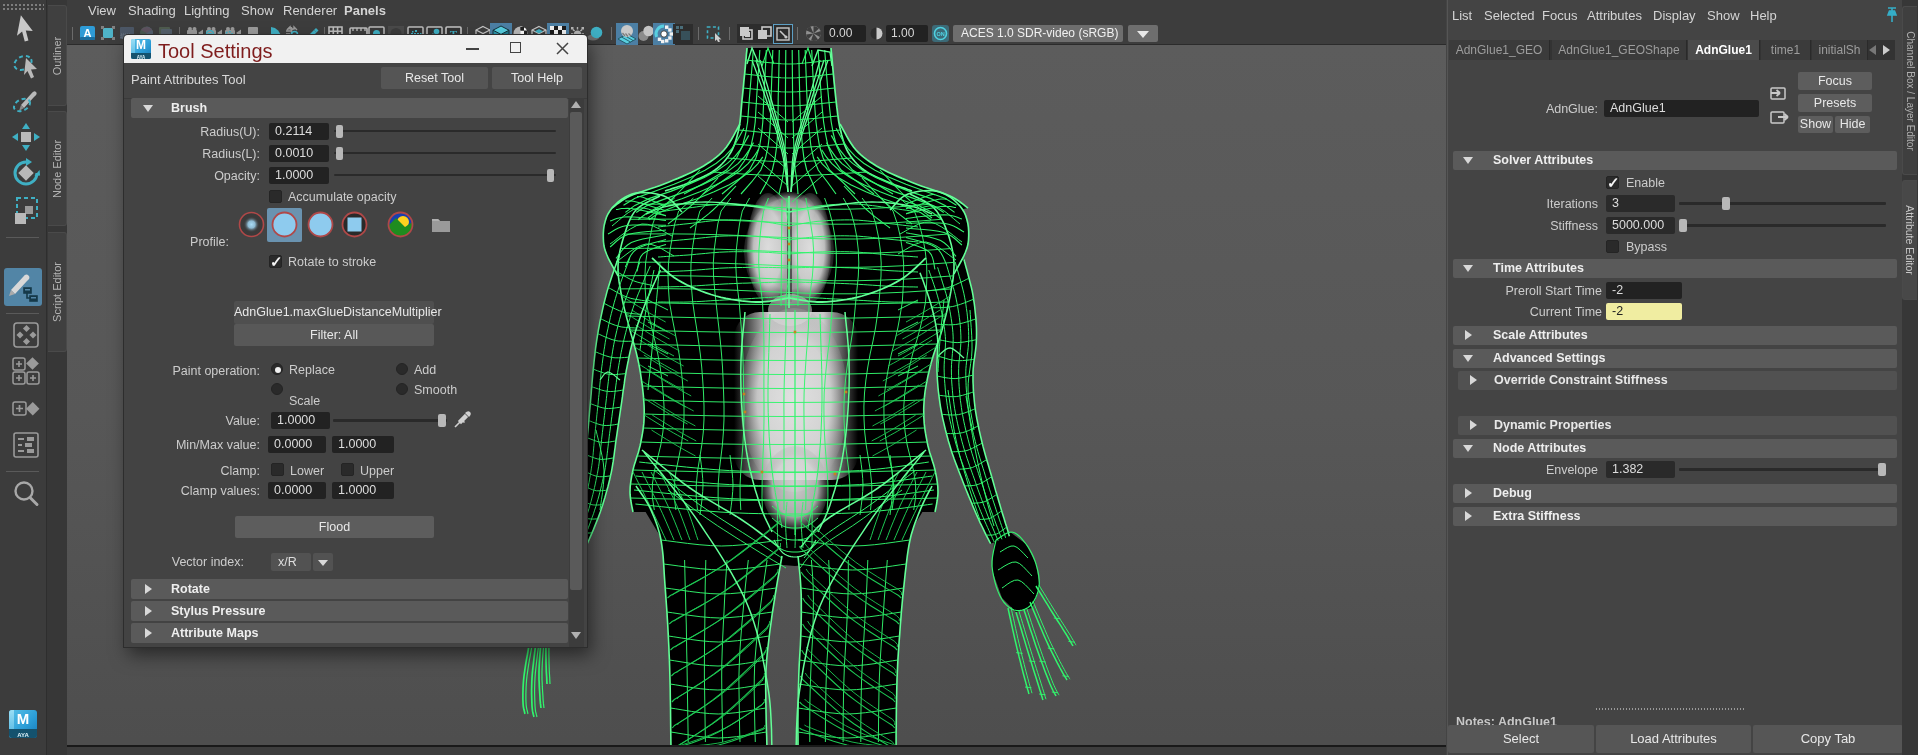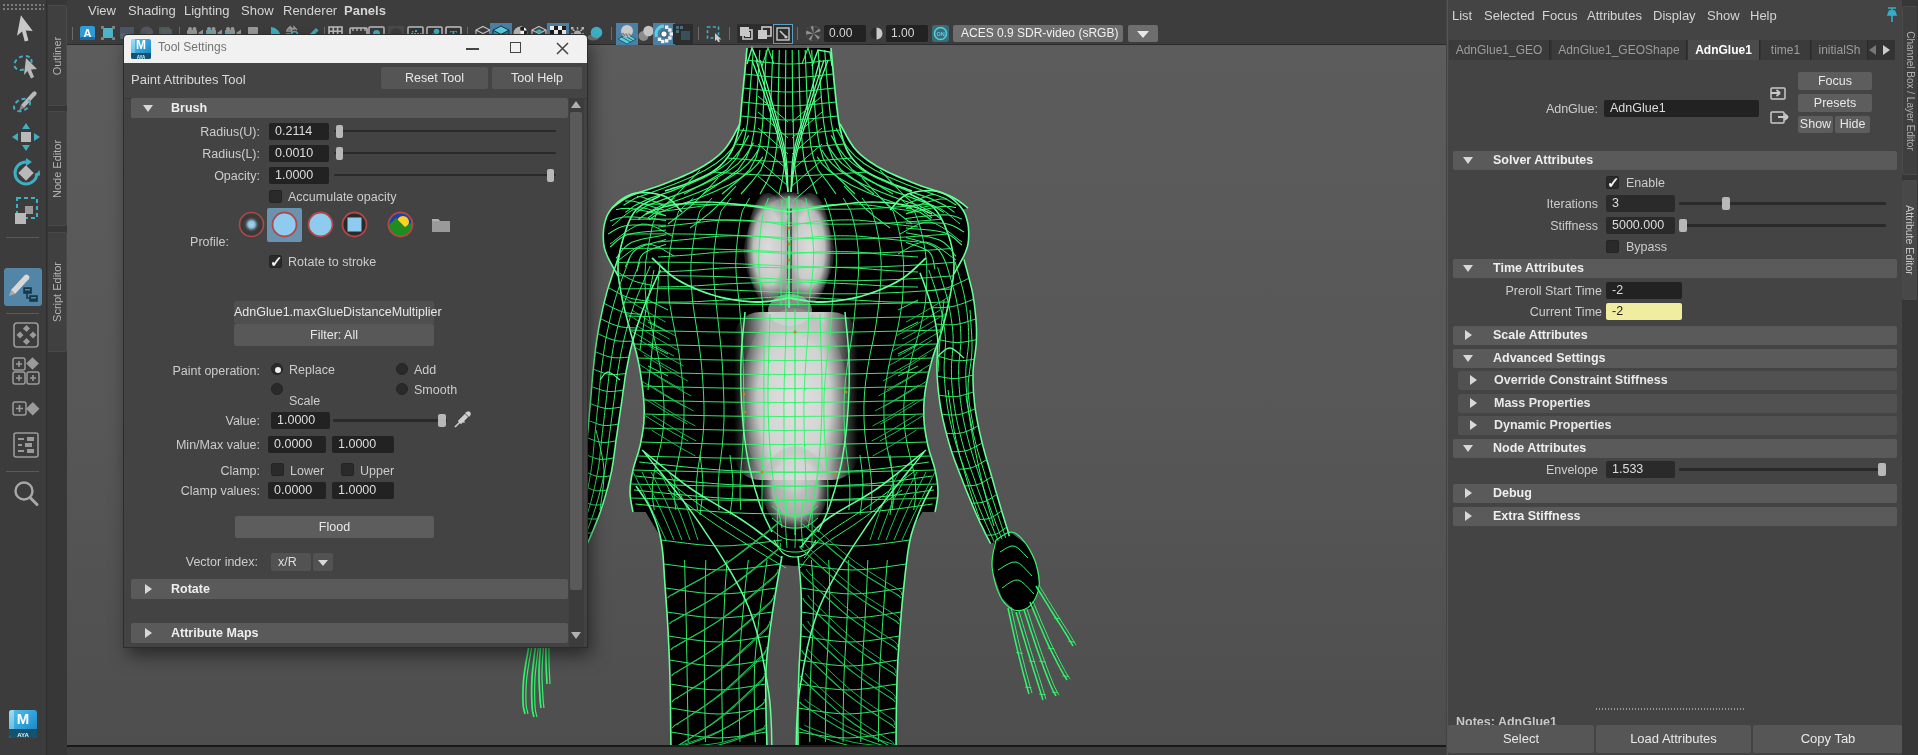--- a/index.html
+++ b/index.html
@@ -55,21 +55,21 @@
 .radio.sel:before { content:""; position:absolute; left:3px; top:3px; width:6px; height:6px; border-radius:50%; background:#f0f0f0; }
 
 
 #righttabs { left:1902px; top:0; width:16px; height:755px; background:#373737; }
 .vtabR { position:absolute; left:0; width:15px; background:#3f3f3f; border:1px solid #4a4a4a; border-right:none; border-radius:3px 0 0 3px; }
 .vtabR span { position:absolute; left:50%; top:50%; transform:translate(-50%,-50%) rotate(90deg); white-space:nowrap; font-size:11px; color:#b0b0b0; }
 
 
 #toolwin { left:124px; top:35px; width:463px; height:612px; background:#434343; border-radius:4px 4px 0 0; box-shadow:0 0 0 1px #2d2d2d, 4px 8px 18px rgba(0,0,0,0.5); }
 #twtitle { position:absolute; left:0; top:0; width:100%; height:28px; background:#f1f1f1; border-radius:4px 4px 0 0; }
-#twtitle .t { position:absolute; left:34px; top:5px; font-size:12px; color:#737373; }
+#twtitle .t { position:absolute; left:34px; top:5px; font-size:20px; color:#7f1d1d; }
 #twsub { position:absolute; left:0; top:28px; width:100%; height:35px; background:#444444; }
 .twhdr { position:absolute; left:7px; width:444px; height:20px; background:#5a5a5a; border-radius:2px; color:#eeeeee; font-weight:bold; font-size:12.5px; line-height:20px; }
 </style>
 </head>
 <body>
 <div id="root">
   <div id="viewport" class="abs">
     <svg width="1379" height="755" viewBox="67 0 1379 755" style="position:absolute;left:0;top:0">
 <path d="M747.0,48.0 L746.9,49.6 L746.7,51.8 L746.4,54.3 L746.2,57.1 L745.9,60.2 L745.6,63.4 L745.3,66.7 L745.0,70.0 L744.7,73.4 L744.3,77.0 L743.9,80.8 L743.6,84.6 L743.2,88.5 L742.8,92.5 L742.4,96.3 L742.0,100.0 L741.7,103.6 L741.4,107.2 L741.1,110.8 L740.8,114.4 L740.5,117.9 L740.1,121.3 L739.6,124.7 L739.0,128.0 L738.3,131.2 L737.5,134.4 L736.7,137.6 L735.8,140.6 L734.8,143.6 L733.7,146.5 L732.4,149.3 L731.0,152.0 L729.4,154.6 L727.8,157.1 L725.9,159.5 L724.0,161.8 L721.9,164.0 L719.8,166.1 L717.4,168.1 L715.0,170.0 L712.4,171.8 L709.6,173.5 L706.7,175.1 L703.6,176.6 L700.5,178.0 L697.3,179.4 L694.2,180.7 L691.0,182.0 L687.7,183.3 L684.0,184.7 L680.3,186.0 L676.5,187.2 L672.9,188.4 L669.7,189.5 L667.0,190.3 L665.0,191.0 L912.0,191.0 L910.1,190.3 L907.7,189.5 L904.8,188.4 L901.5,187.2 L898.1,186.0 L894.6,184.7 L891.2,183.3 L888.0,182.0 L884.9,180.7 L881.8,179.4 L878.6,178.0 L875.5,176.6 L872.4,175.1 L869.4,173.5 L866.6,171.8 L864.0,170.0 L861.6,168.1 L859.2,166.1 L857.1,164.0 L855.0,161.8 L853.1,159.5 L851.2,157.1 L849.6,154.6 L848.0,152.0 L846.6,149.3 L845.3,146.5 L844.2,143.6 L843.2,140.6 L842.4,137.6 L841.5,134.4 L840.8,131.2 L840.0,128.0 L839.3,124.7 L838.7,121.3 L838.2,117.9 L837.7,114.4 L837.3,110.8 L836.8,107.2 L836.4,103.6 L836.0,100.0 L835.6,96.3 L835.2,92.5 L834.8,88.5 L834.4,84.6 L834.0,80.8 L833.7,77.0 L833.3,73.4 L833.0,70.0 L832.7,66.7 L832.4,63.4 L832.1,60.2 L831.8,57.1 L831.6,54.3 L831.3,51.8 L831.1,49.6 L831.0,48.0 Z" fill="#000"></path>
 <path d="M747.0,64.0 L752.0,48.0 L758.0,62.0 L752.0,68.0 Z" fill="#000"></path>
@@ -773,21 +773,21 @@
         <div class="ti" style="left:803px;width:13px;"><svg width="13" height="17">
             <circle cx="6.5" cy="8.5" r="6" fill="#2d2d2d"></circle>
             <path d="M6.5 2.5 A6 6 0 0 1 6.5 14.5 Z" fill="#c9c9c9"></path>
           </svg></div>
         <div class="tfield" style="left:819px;width:42px;">1.00</div>
         <div class="ti" style="left:865px;width:17px;"><svg width="17" height="17">
             <rect width="17" height="17" rx="3" fill="#3c6a77"></rect>
             <circle cx="8.5" cy="8.5" r="6" fill="none" stroke="#4fd1e0" stroke-width="1.6"></circle>
             <text x="8.5" y="11" font-size="5.5" font-weight="bold" fill="#4fd1e0" text-anchor="middle" font-family="Liberation Sans">ON</text>
           </svg></div>
-        <div class="abs" style="left:886px;top:3px;width:170px;height:17px;background:#6e6e6e;border-radius:2px;color:#f0f0f0;font-size:12px;line-height:17px;padding-left:8px;">ACES 0.9 SDR-video (sRGB)</div>
+        <div class="abs" style="left:886px;top:3px;width:170px;height:17px;background:#6e6e6e;border-radius:2px;color:#f0f0f0;font-size:12px;line-height:17px;padding-left:8px;">ACES 1.0 SDR-video (sRGB)</div>
         <div class="abs" style="left:1061px;top:3px;width:30px;height:17px;background:#6e6e6e;border-radius:2px;">
           <div style="position:absolute;left:9px;top:6px;width:0;height:0;border-left:6px solid transparent;border-right:6px solid transparent;border-top:7px solid #e8e8e8;"></div>
         </div>
       </div>
     <div id="vpbottom"></div>
   </div>
   <div id="toolbox" class="abs">
       <div class="abs" style="left:2px;top:3px;width:42px;height:8px;background-image:radial-gradient(#7e7e7e 0.8px, transparent 1px);background-size:4px 4px;"></div>
       <div class="icon" style="top:14px;"><svg width="30" height="30">
           <path d="M8 2 L22 16 L15 16.5 L19 26 L15.5 27.5 L11.5 18 L7 23 Z" fill="#c9c9c9" transform="rotate(8 15 15)"></path>
@@ -971,34 +971,30 @@
         <div style="position:absolute;left:40px;">Scale Attributes</div>
       </div>
       <div class="hdr" style="top:349px;">
         <div class="tri tridown" style="position:absolute;left:10px;top:6px;"></div>
         <div style="position:absolute;left:40px;">Advanced Settings</div>
       </div>
       <div class="hdr2" style="top:371px;">
         <div class="tri triright" style="position:absolute;left:12px;top:4px;"></div>
         <div style="position:absolute;left:36px;">Override Constraint Stiffness</div>
       </div>
-      <div class="hdr2" style="top:394px;">
-        <div class="tri triright" style="position:absolute;left:12px;top:4px;"></div>
-        <div style="position:absolute;left:36px;">Mass Properties</div>
-      </div>
       <div class="hdr2" style="top:416px;">
         <div class="tri triright" style="position:absolute;left:12px;top:4px;"></div>
         <div style="position:absolute;left:36px;">Dynamic Properties</div>
       </div>
       <div class="hdr" style="top:439px;">
         <div class="tri tridown" style="position:absolute;left:10px;top:6px;"></div>
         <div style="position:absolute;left:40px;">Node Attributes</div>
       </div>
       <div class="lbl" style="left:60px;top:463px;width:90px;">Envelope</div>
-      <div class="fld" style="left:158px;top:461px;width:69px;">1.533</div>
+      <div class="fld" style="left:158px;top:461px;width:69px;">1.382</div>
       <div class="slider" style="left:231px;top:461px;width:207px;">
         <div class="track"></div>
         <div class="handle" style="left:199px;"></div>
       </div>
       <div class="hdr" style="top:484px;">
         <div class="tri triright" style="position:absolute;left:12px;top:4px;"></div>
         <div style="position:absolute;left:40px;">Debug</div>
       </div>
       <div class="hdr" style="top:507px;">
         <div class="tri triright" style="position:absolute;left:12px;top:4px;"></div>
@@ -1140,27 +1136,31 @@
       <div class="fld" style="left:208px;top:401px;width:62px;background:#222;">1.0000</div>
       <div class="lbl" style="left:26px;top:429px;width:110px;">Clamp:</div>
       <div class="cb" style="left:147px;top:428px;"></div>
       <div class="cblbl" style="left:166px;top:429px;">Lower</div>
       <div class="cb" style="left:217px;top:428px;"></div>
       <div class="cblbl" style="left:236px;top:429px;">Upper</div>
       <div class="lbl" style="left:26px;top:449px;width:110px;">Clamp values:</div>
       <div class="fld" style="left:144px;top:447px;width:58px;background:#222;">0.0000</div>
       <div class="fld" style="left:208px;top:447px;width:62px;background:#222;">1.0000</div>
       <div class="btn" style="left:111px;top:481px;width:199px;height:22px;line-height:22px;background:#5d5d5d;">Flood</div>
-      <div class="lbl" style="left:26px;top:520px;width:108px;">Vector index:</div>
+      <div class="lbl" style="left:12px;top:520px;width:108px;">Vector index:</div>
       <div class="abs" style="left:147px;top:518px;width:40px;height:18px;background:#525252;border-radius:2px;color:#ddd;font-size:12.5px;line-height:18px;padding-left:7px;">x/R</div>
       <div class="abs" style="left:189px;top:518px;width:20px;height:18px;background:#525252;border-radius:2px;">
         <div style="position:absolute;left:4.5px;top:6.5px;width:0;height:0;border-left:5.5px solid transparent;border-right:5.5px solid transparent;border-top:6.5px solid #d8d8d8;"></div>
       </div>
       <div class="twhdr" style="top:544px;width:437px;">
         <div class="triright" style="position:absolute;left:14px;top:5px;"></div>
         <div style="position:absolute;left:40px;">Rotate</div>
       </div>
+      <div class="twhdr" style="top:566px;width:437px;">
+        <div class="triright" style="position:absolute;left:14px;top:5px;"></div>
+        <div style="position:absolute;left:40px;">Stylus Pressure</div>
+      </div>
       <div class="twhdr" style="top:588px;width:437px;">
         <div class="triright" style="position:absolute;left:14px;top:5px;"></div>
         <div style="position:absolute;left:40px;">Attribute Maps</div>
       </div>
     </div>
 </div>
 
 </body></html>

